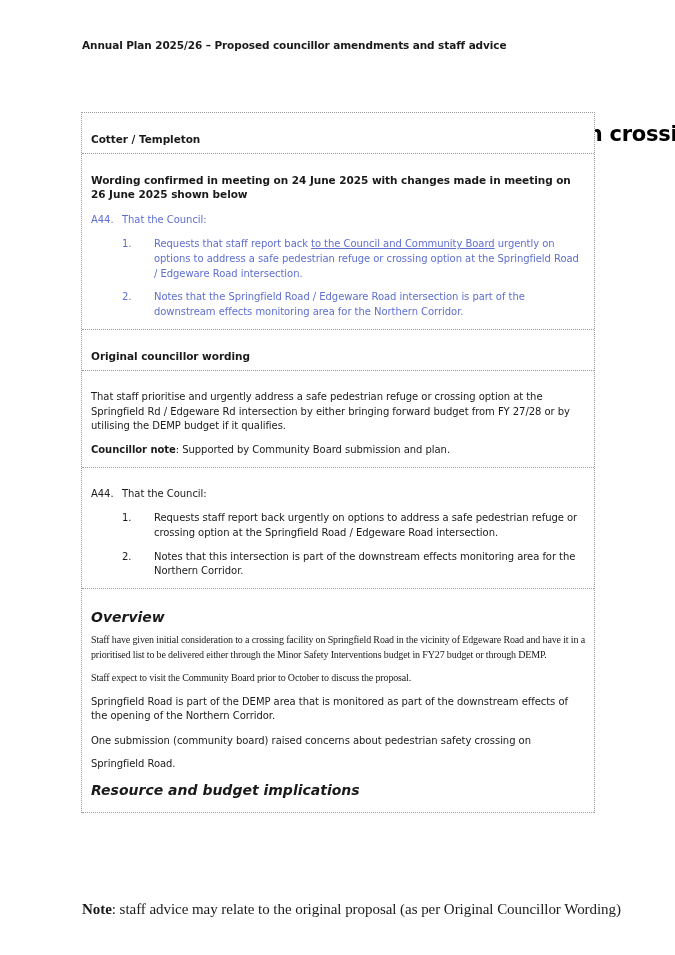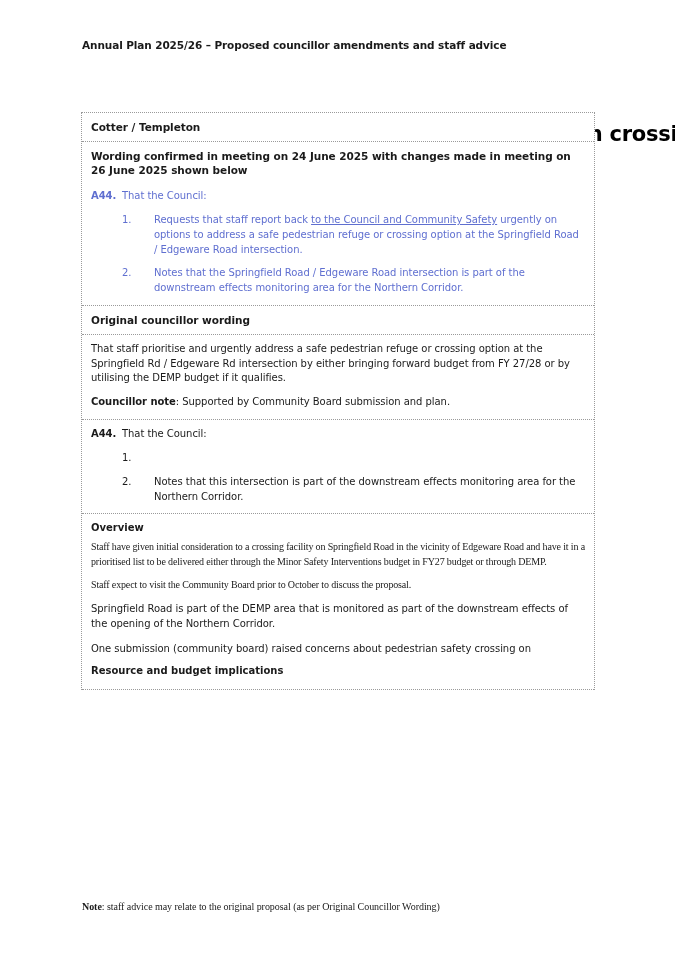--- a/index.html
+++ b/index.html
@@ -58,38 +58,40 @@
     border: 1px dotted #9a9a9a;
     border-bottom: none;
     box-sizing: border-box;
     background: #ffffff;
   }
 
   .cell {
     border-bottom: 1px dotted #9a9a9a;
     padding: 7px 9px 9px 9px;
     box-sizing: border-box;
+    margin-top: 12px;
   }
   .cell.tight { padding-bottom: 7px; }
 
   .cell-heading {
     font-size: 10.5px;
     font-weight: bold;
     color: #1a1a1a;
     letter-spacing: -0.05px;
     line-height: 1.35;
     margin: 0;
   }
 
   .sub-heading {
-    font-size: 10px;
+    font-size: 14px;
     font-weight: bold;
     color: #1a1a1a;
     margin: 0 0 4px 0;
     line-height: 1.4;
+    font-style: italic;
   }
 
   p.body-text {
     font-size: 10px;
     line-height: 1.47;
     color: #1a1a1a;
     margin: 0 0 9px 0;
     letter-spacing: -0.05px;
   }
   p.body-text:last-child { margin-bottom: 0; }
@@ -108,21 +110,20 @@
   .resolution { margin-top: 11px; }
   .res-line {
     display: flex;
     font-size: 10px;
     line-height: 1.47;
     letter-spacing: -0.05px;
   }
   .res-label {
     width: 31px;
     flex: 0 0 31px;
-    font-weight: bold;
   }
   .res-text { flex: 1 1 auto; }
 
   .num-list {
     margin: 10px 0 0 0;
     padding: 0;
     list-style: none;
   }
   .num-list li {
     display: flex;
@@ -140,21 +141,21 @@
   }
   .num-body { flex: 1 1 auto; }
 
   .blue { color: #5f6fd0; }
   .ins { text-decoration: underline; }
 
   .footer-note {
     position: absolute;
     left: 82px;
     top: 901px;
-    font-size: 10px;
+    font-size: 15px;
     color: #1a1a1a;
     letter-spacing: -0.05px;
     white-space: nowrap;
   }
   .footer-note b { font-weight: bold; }
 </style>
 </head>
 <body>
 
 <div class="page">
@@ -174,21 +175,21 @@
 
       <div class="resolution">
         <div class="res-line f-doc blue">
           <span class="res-label">A44.</span>
           <span class="res-text">That the Council:</span>
         </div>
 
         <ul class="num-list">
           <li class="f-doc blue">
             <span class="num-marker">1.</span>
-            <span class="num-body"><span>Requests that staff report back </span><span class="ins">to the Council and Community Safety</span><span> urgently on options to address a safe pedestrian refuge or crossing option at the Springfield Road / Edgeware Road intersection.</span></span>
+            <span class="num-body"><span>Requests that staff report back </span><span class="ins">to the Council and Community Board</span><span> urgently on options to address a safe pedestrian refuge or crossing option at the Springfield Road / Edgeware Road intersection.</span></span>
           </li>
           <li class="f-doc blue">
             <span class="num-marker">2.</span>
             <span class="num-body">Notes that the Springfield Road / Edgeware Road intersection is part of the downstream effects monitoring area for the Northern Corridor.</span>
           </li>
         </ul>
       </div>
     </div>
 
     <div class="cell tight">
@@ -203,20 +204,21 @@
 
     <div class="cell">
       <div class="res-line f-doc">
         <span class="res-label">A44.</span>
         <span class="res-text">That the Council:</span>
       </div>
 
       <ul class="num-list">
         <li class="f-doc">
           <span class="num-marker">1.</span>
+          <span class="num-body">Requests staff report back urgently on options to address a safe pedestrian refuge or crossing option at the Springfield Road / Edgeware Road intersection.</span>
         </li>
         <li class="f-doc">
           <span class="num-marker">2.</span>
           <span class="num-body">Notes that this intersection is part of the downstream effects monitoring area for the Northern Corridor.</span>
         </li>
       </ul>
     </div>
 
     <div class="cell" style="padding-bottom:11px;">
 
@@ -224,20 +226,21 @@
 
       <p class="body-alt f-alt">Staff have given initial consideration to a crossing facility on Springfield Road in the vicinity of Edgeware Road and have it in a prioritised list to be delivered either through the Minor Safety Interventions budget in FY27 budget or through DEMP.</p>
 
       <p class="body-alt f-alt" style="margin-bottom:10px;">Staff expect to visit the Community Board prior to October to discuss the proposal.</p>
 
       <p class="body-text f-doc" style="margin-bottom:10px;">Springfield Road is part of the DEMP area that is monitored as part of the downstream effects of the opening of the Northern Corridor.</p>
 
 
       <p class="body-text f-doc" style="margin-bottom:8px;">One submission (community board) raised concerns about pedestrian safety crossing on</p>
 
+      <p class="body-text f-doc" style="margin-bottom:10px;">Springfield Road.</p>
 
       <div class="sub-heading f-doc" style="margin-bottom:0;">Resource and budget implications</div>
     </div>
 
   </div>
 
   <div class="footer-note f-alt"><b>Note</b><span>: staff advice may relate to the original proposal (as per Original Councillor Wording)</span></div>
 
 </div>
 

